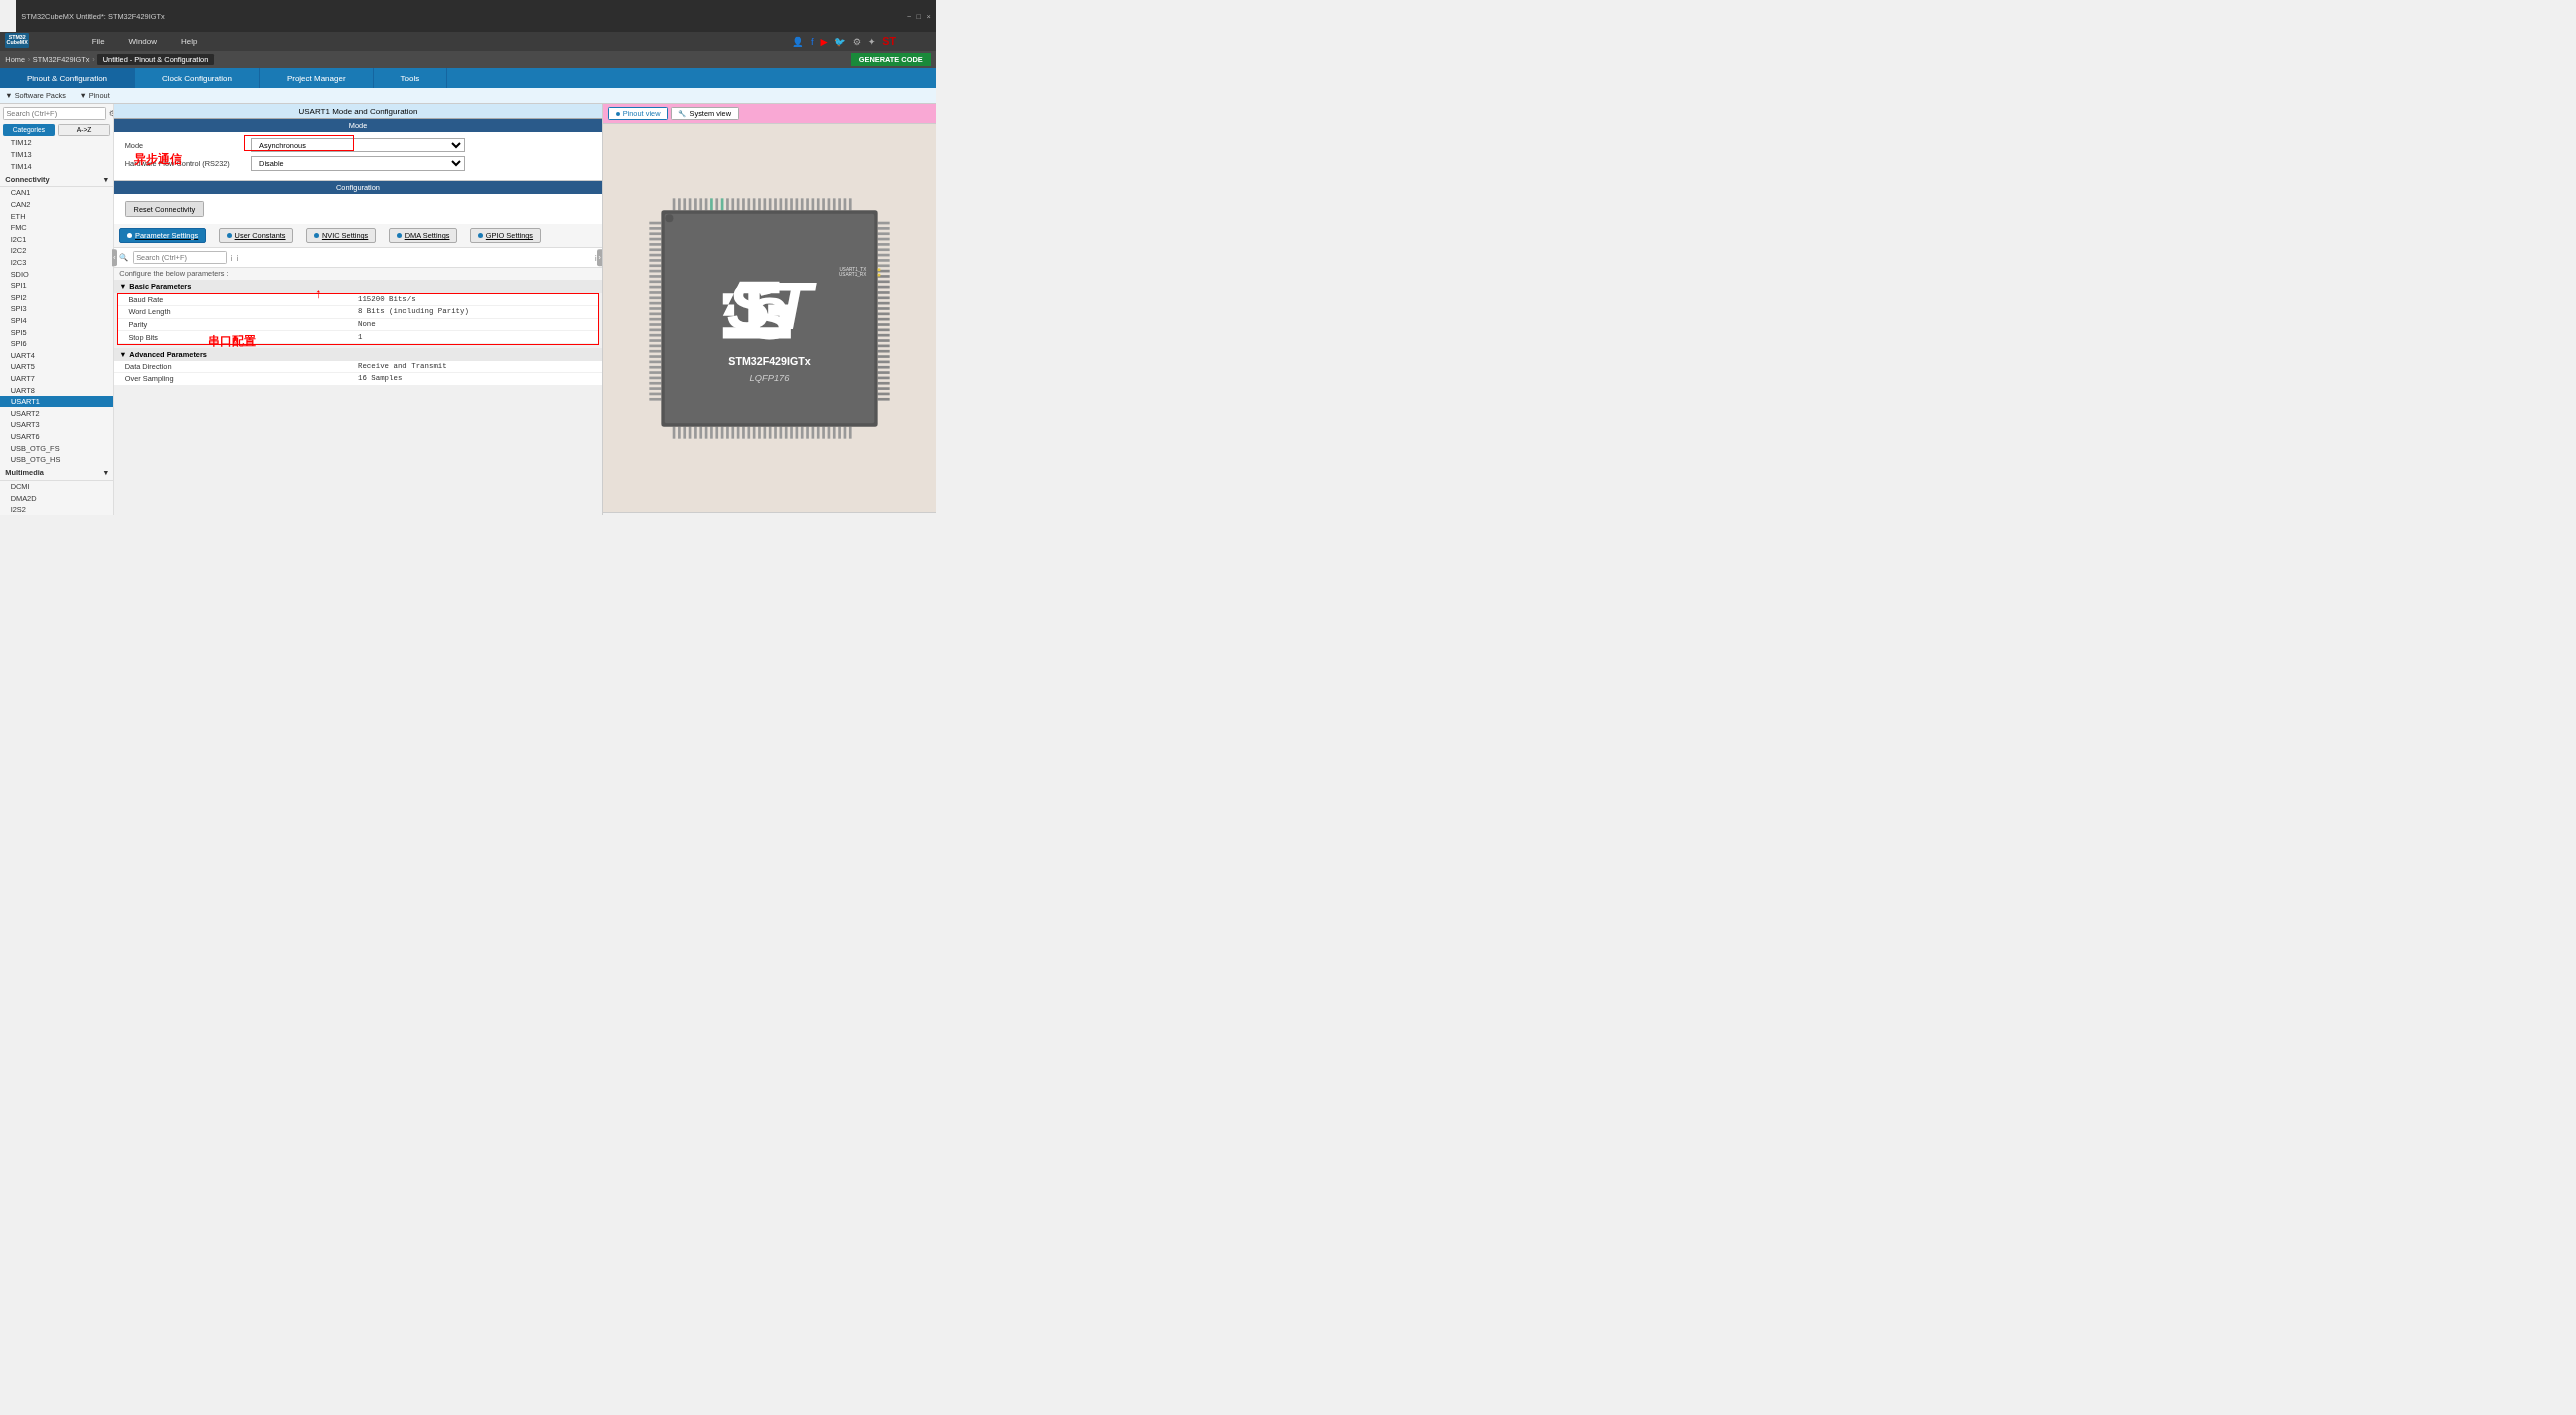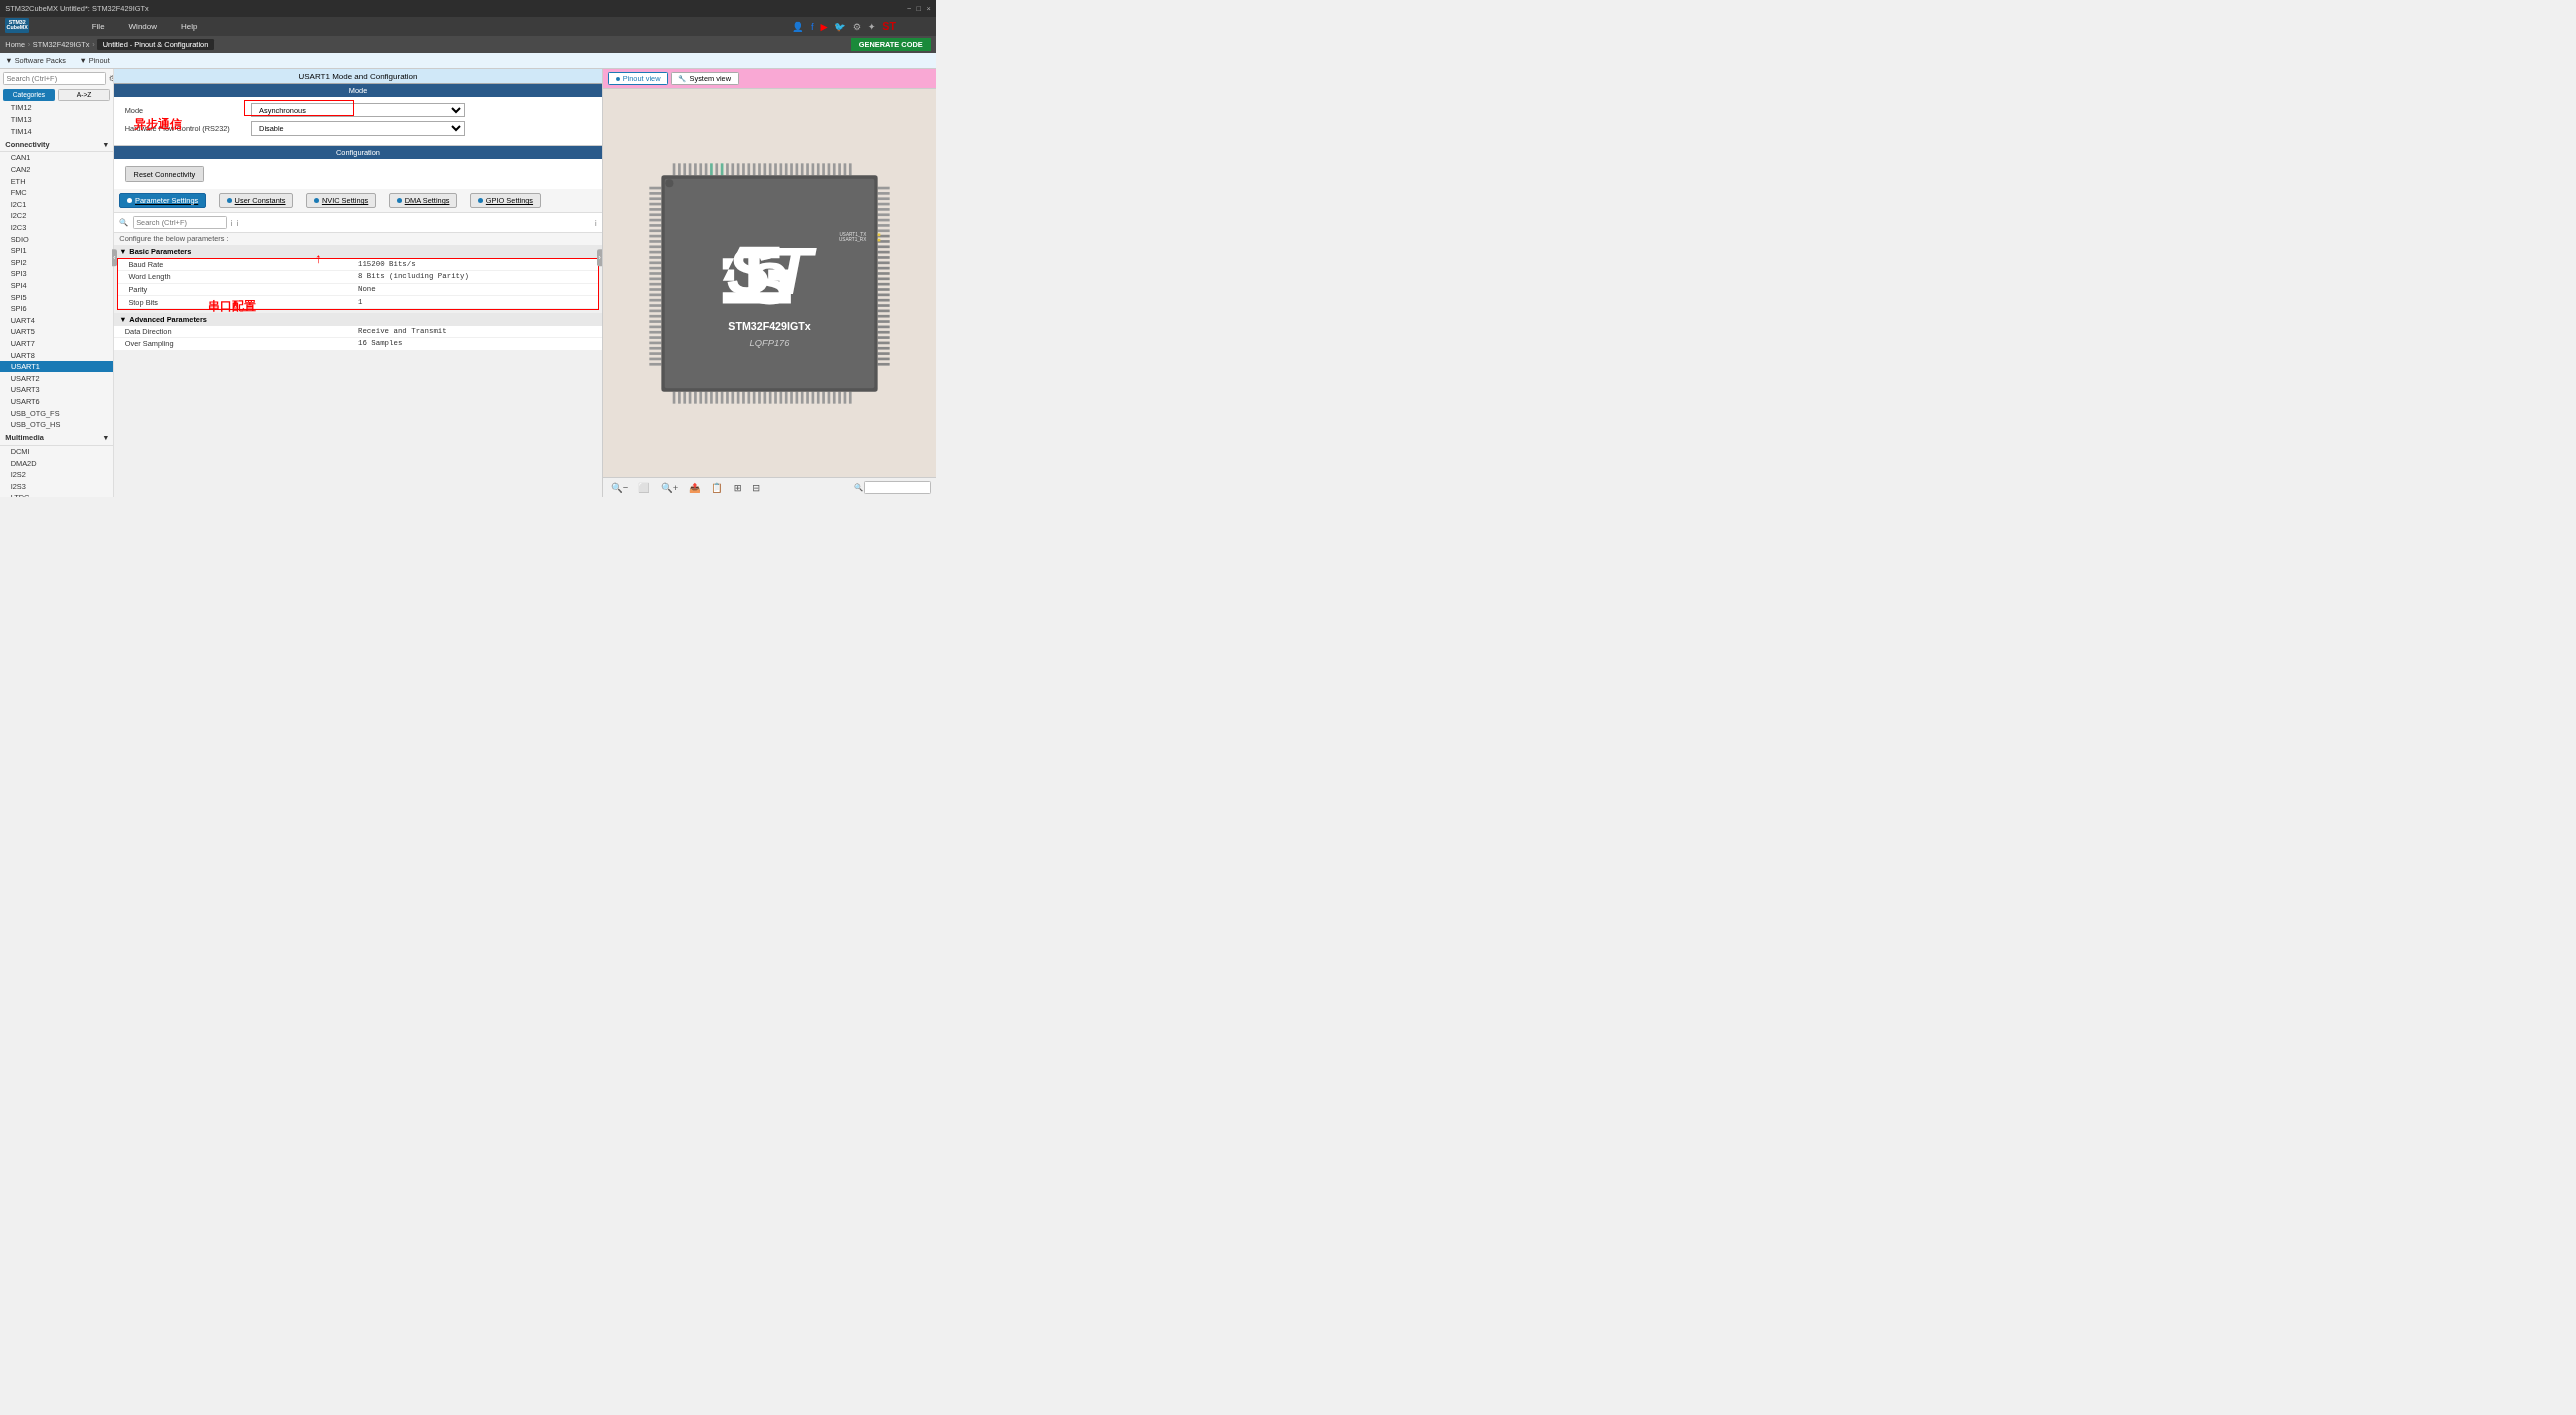--- a/index.html
+++ b/index.html
@@ -1,19 +1,19 @@
 <!DOCTYPE html>
 <html style="font-size:10.7px"><head>
   <meta charset="utf-8">
   <style>
     * { margin: 0; padding: 0; box-sizing: border-box; }
     body { font-family: 'Segoe UI', Arial, sans-serif; font-size: 8px; background: #f0f0f0; width: 936px; height: 515px; overflow: hidden; }
 
     
-    .title-bar { background: #2d2d2d; color: #ccc; height: 17px; display: flex; align-items: center; padding: 0 5.3px; font-size: 7.4px; justify-content: space-between; }
+    .title-bar { background: #2d2d2d; color: #ccc; height: 32px; display: flex; align-items: center; padding: 0 5.3px; font-size: 7.4px; justify-content: space-between; margin-left: 16px; }
     .title-bar-left { display: flex; align-items: center; gap: 2.7px; }
     .title-bar-right { display: flex; gap: 5.3px; }
     .title-bar-btn { color: #aaa; font-size: 7.4px; cursor: pointer; }
 
     
     .menu-bar { background: #3c3c3c; color: #ddd; height: 18.7px; display: flex; align-items: center; padding: 0 40px 0 40px; gap: 13.4px; font-size: 8px; }
     .menu-item { cursor: pointer; padding: 2.7px 5.3px; }
     .menu-bar-icons { margin-left: auto; display: flex; gap: 6.7px; align-items: center; }
     .menu-icon { color: #aaa; font-size: 9.4px; cursor: pointer; }
     .logo-box { background: #1a5f8a; color: white; font-size: 5.3px; font-weight: bold; line-height: 1.1; padding: 1.3px; border-radius: 1.3px; text-align: center; }
@@ -151,20 +151,26 @@
 
   <div class="breadcrumb">
     <span class="breadcrumb-item">Home</span>
     <span class="breadcrumb-sep">›</span>
     <span class="breadcrumb-item">STM32F429IGTx</span>
     <span class="breadcrumb-sep">›</span>
     <span class="breadcrumb-active">Untitled - Pinout &amp; Configuration</span>
     <button class="generate-btn">GENERATE CODE</button>
   </div>
 
+  <div class="tab-bar">
+    <div class="tab-item active">Pinout &amp; Configuration</div>
+    <div class="tab-item">Clock Configuration</div>
+    <div class="tab-item">Project Manager</div>
+    <div class="tab-item">Tools</div>
+  </div>
 
   <div class="sub-bar">
     <span class="sub-bar-item">▼ Software Packs</span>
     <span class="sub-bar-item">▼ Pinout</span>
   </div>
 
   <div class="main-layout">
 
     <div class="sidebar">
       <div class="sidebar-search">

